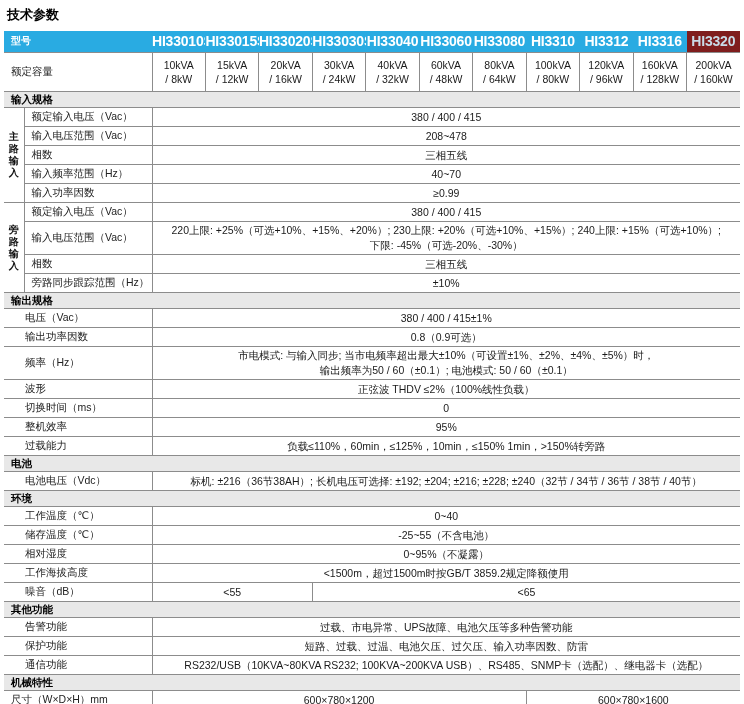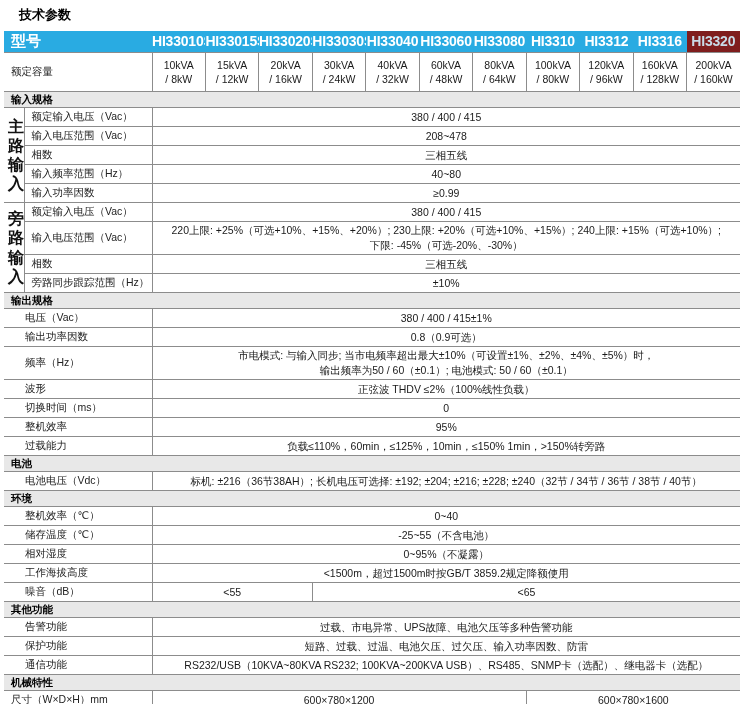--- a/index.html
+++ b/index.html
@@ -1,30 +1,30 @@
 <!DOCTYPE html>
 <html><head>
 <meta charset="utf-8">
 <style>
   html,body{margin:0;padding:0;background:#fff;width:744px;}
   body{font-family:"Liberation Sans","DejaVu Sans",sans-serif;color:#1a1a1a;}
   .page{padding:3px 4px 0 4px;width:736px;}
-  .title{font-size:13px;font-weight:bold;color:#000;margin:3px 0 7px 15px;}
+  .title{font-size:13px;font-weight:bold;color:#000;margin:3px 0 7px 3px;}
   table.spec{width:736px;border-collapse:collapse;table-layout:fixed;}
   col.g{width:20px;} col.l{width:128px;}
   td,th{border:1px solid #8c8c8c;font-size:10.5px;padding:0;height:16px;line-height:1.25;vertical-align:middle;overflow:hidden;}
   td:first-child,th:first-child{border-left:none;}
   td:last-child,th:last-child{border-right:none;text-align:center;}
   tr.model-row th{background:#29abe2;color:#fff;border:0;font-weight:bold;font-size:14px;letter-spacing:-0.2px;text-align:center;height:21px;}
-  tr.model-row th.head-label{text-align:left;padding-left:7px;font-size:15px;letter-spacing:0;}
+  tr.model-row th.head-label{text-align:left;padding-left:7px;font-size:10px;letter-spacing:0;}
   tr.model-row th.selected{background:#7f1d1d;color:#c9dbe7;}
   tr.cap-row td{height:36px;}
   .label-cell{text-align:left;padding-left:21px;color:#222;}
   .label-cell.flush,.top-label{padding-left:7px;margin-left:48px;}
-  .group-cell{font-weight:bold;text-align:center;padding:0 4px;word-break:break-all;line-height:1.2;font-size:16px;color:#111;}
+  .group-cell{font-weight:bold;text-align:center;padding:0 4px;word-break:break-all;line-height:1.2;font-size:10px;color:#111;}
   tr.section-row td{background:#e8e8e8;font-weight:bold;text-align:left;padding-left:7px;height:15px;font-size:10.5px;border-left:none;border-right:none;color:#000;}
   .val{text-align:center;padding:1px 2px;}
   .val div{line-height:15px;white-space:nowrap;}
   .cap-row .val div{line-height:14px;}
 </style>
 </head>
 <body>
 
 <div class="page">
   <div class="title">技术参数</div>
@@ -124,21 +124,21 @@
         </tr>
         <tr class="spec-row">
           <td class="label-cell flush">相数</td>
           <td class="val" colspan="11">
             <div>三相五线</div>
           </td>
         </tr>
         <tr class="spec-row">
           <td class="label-cell flush">输入频率范围（Hz）</td>
           <td class="val" colspan="11">
-            <div>40~80</div>
+            <div>40~70</div>
           </td>
         </tr>
         <tr class="spec-row">
           <td class="label-cell flush">输入功率因数</td>
           <td class="val" colspan="11">
             <div>≥0.99</div>
           </td>
         </tr>
         <tr class="spec-row">
           <td class="group-cell" rowspan="4">旁路输入</td>
@@ -218,21 +218,21 @@
         <tr class="spec-row">
           <td class="label-cell" colspan="2">电池电压（Vdc）</td>
           <td class="val" colspan="11">
             <div>标机: ±216（36节38AH）; 长机电压可选择: ±192; ±204; ±216; ±228; ±240（32节 / 34节 / 36节 / 38节 / 40节）</div>
           </td>
         </tr>
         <tr class="section-row">
           <td colspan="13">环境</td>
         </tr>
         <tr class="spec-row">
-          <td class="label-cell" colspan="2">整机效率（℃）</td>
+          <td class="label-cell" colspan="2">工作温度（℃）</td>
           <td class="val" colspan="11">
             <div>0~40</div>
           </td>
         </tr>
         <tr class="spec-row">
           <td class="label-cell" colspan="2">储存温度（℃）</td>
           <td class="val" colspan="11">
             <div>-25~55（不含电池）</div>
           </td>
         </tr>

